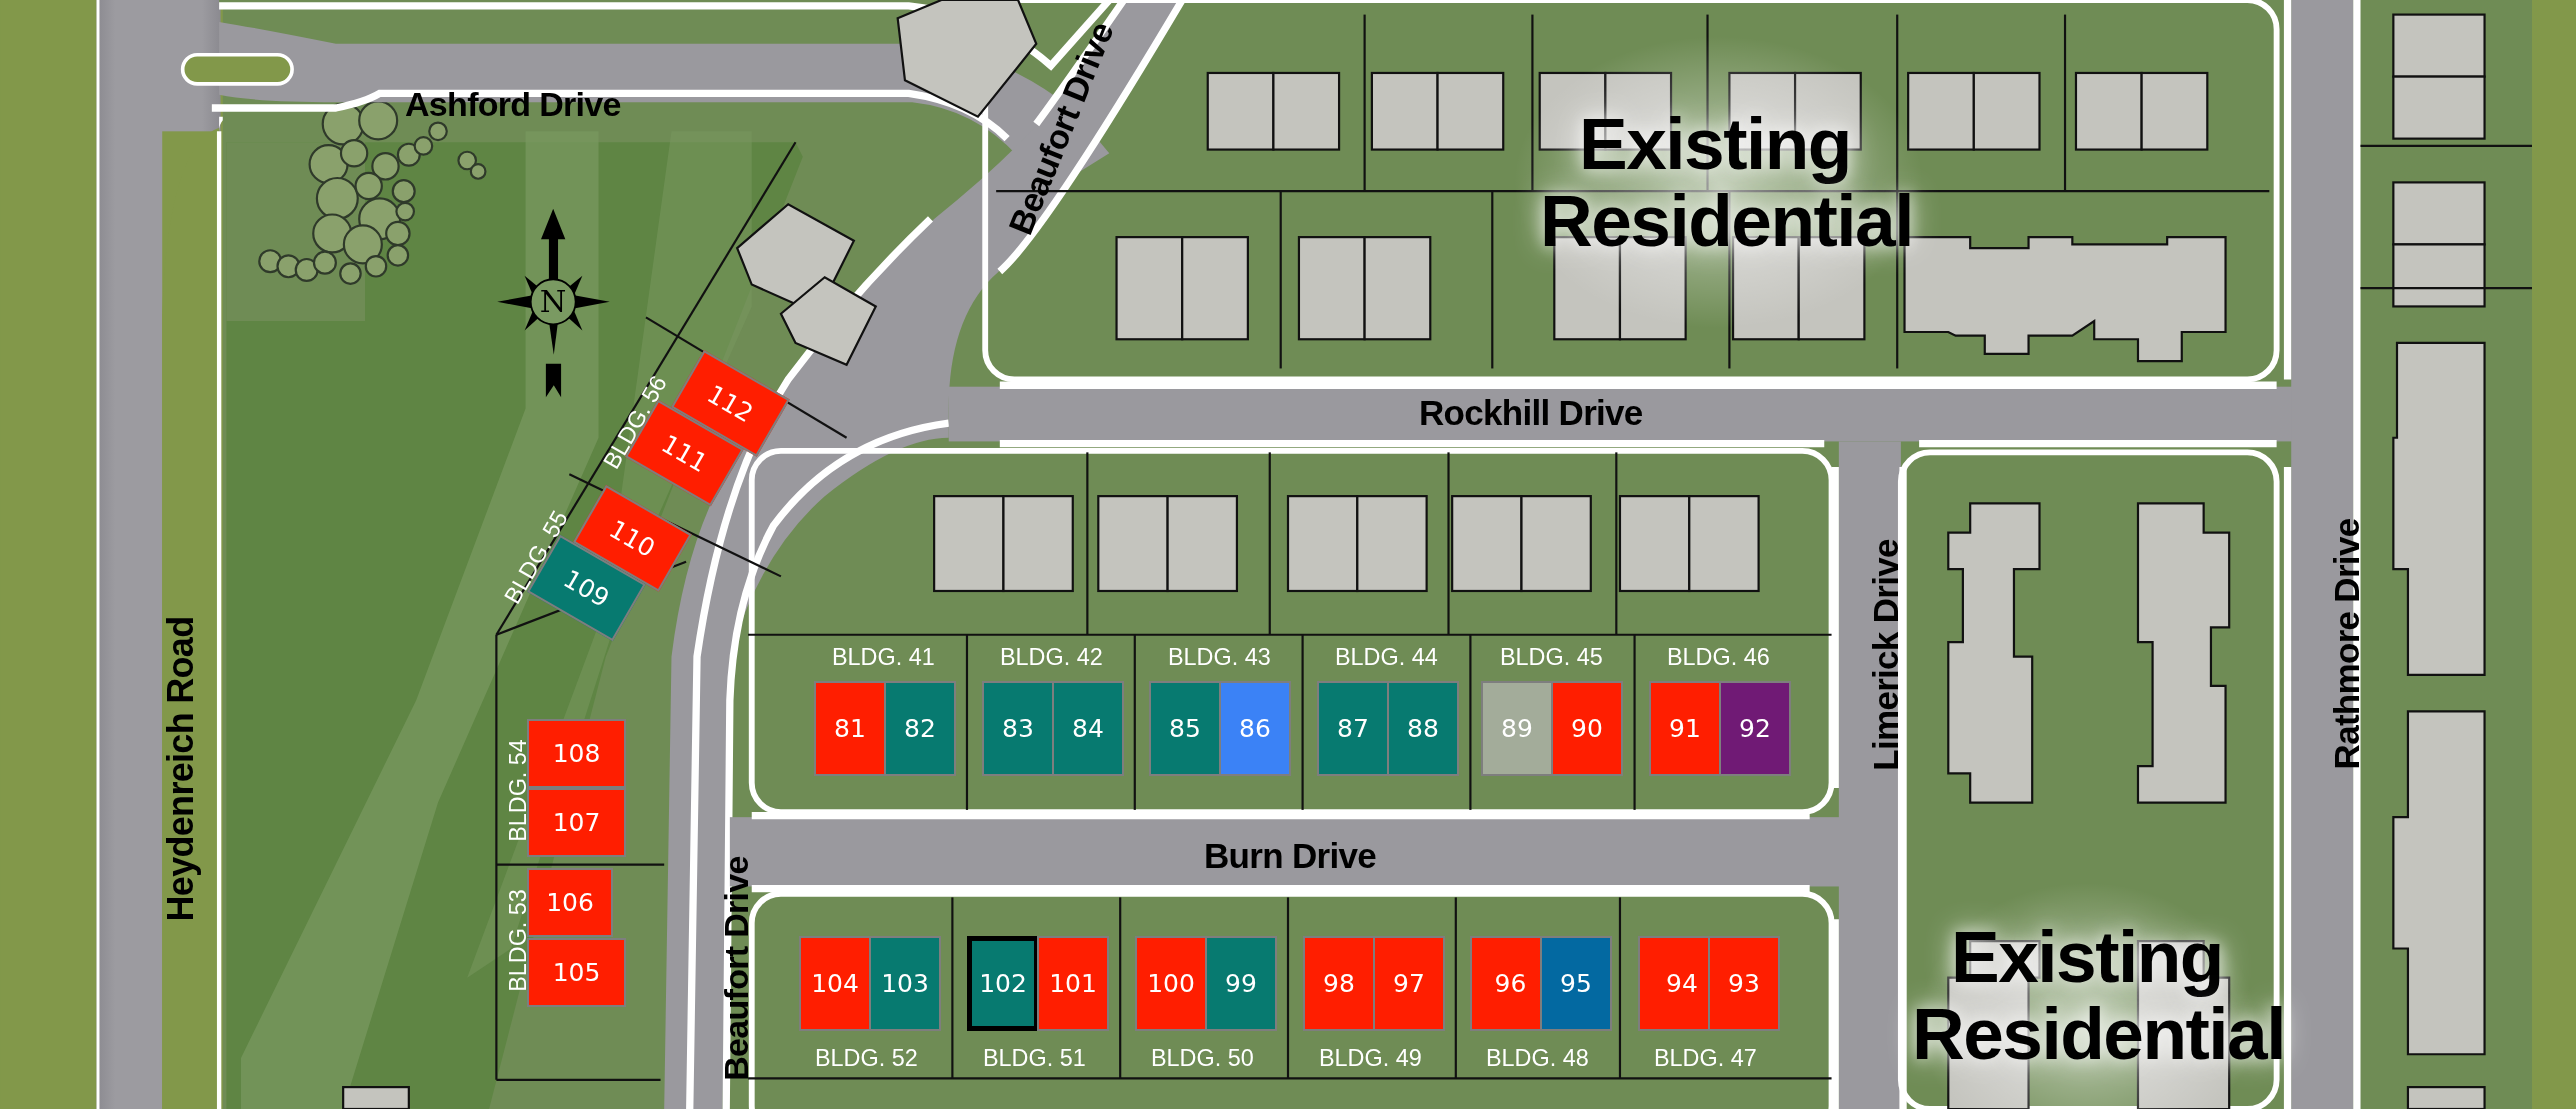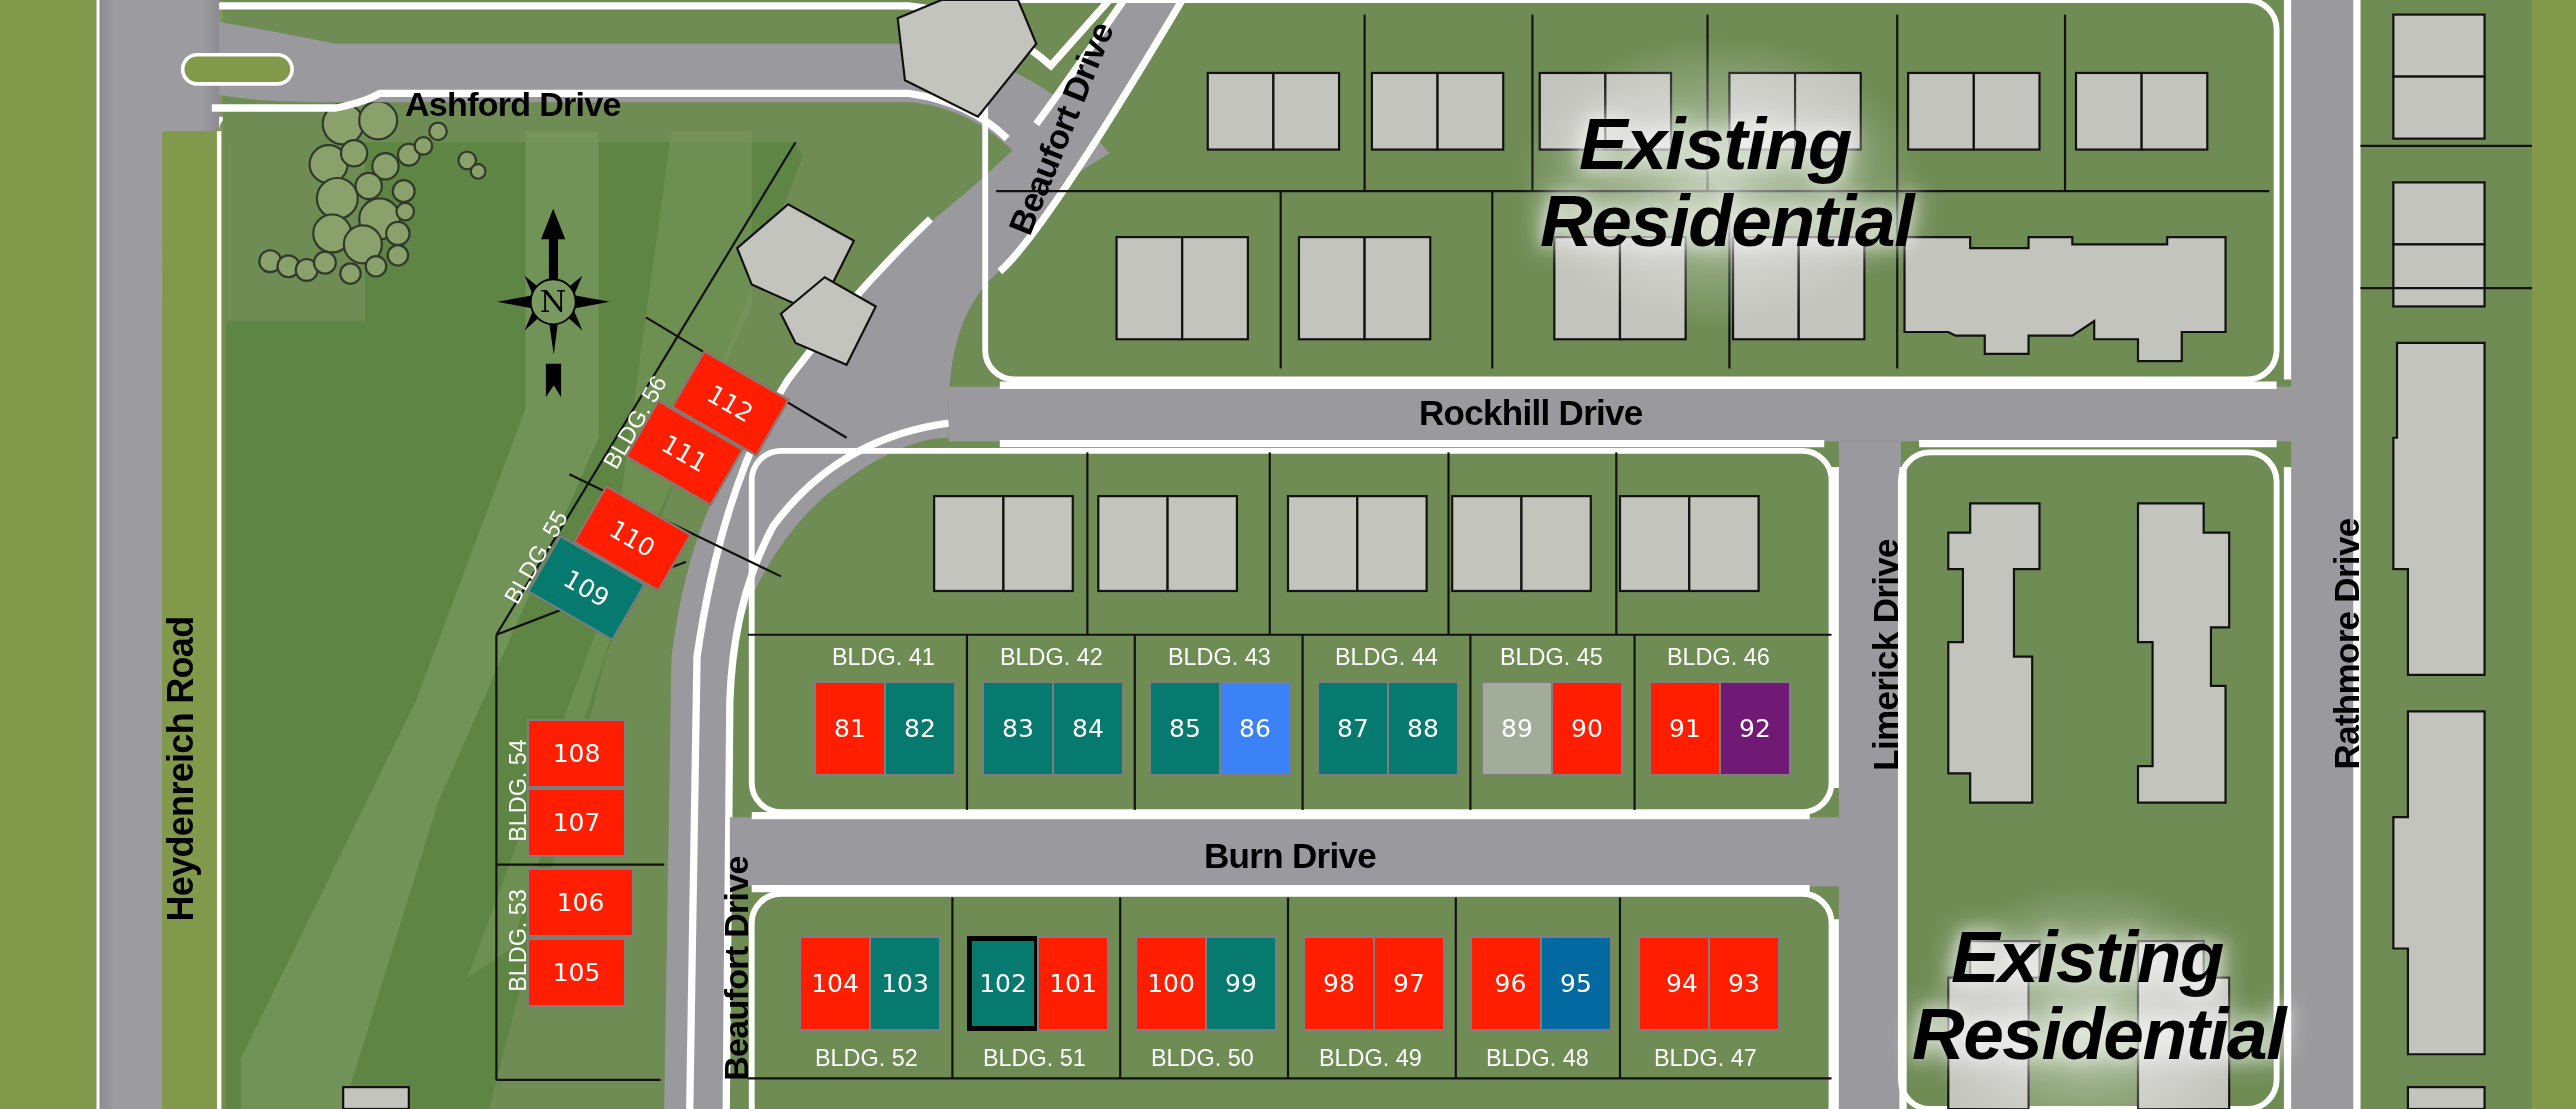--- a/index.html
+++ b/index.html
@@ -1,20 +1,20 @@
 <!DOCTYPE html>
 <html style="font-size:11.7px"><head>
 <meta charset="utf-8">
 <style>
   html,body{margin:0;padding:0;}
   body{width:2576px;height:1109px;overflow:hidden;background:#82984a;font-family:"Liberation Sans",sans-serif;}
   #map{position:relative;width:2576px;height:1109px;overflow:hidden;}
   svg.base{position:absolute;left:0;top:0;}
   .road-label{position:absolute;font-family:"Liberation Sans",sans-serif;font-weight:bold;color:#000;white-space:nowrap;transform-origin:center center;letter-spacing:-0.7px;}
-  .zone-label{position:absolute;font-family:"Liberation Sans",sans-serif;font-weight:bold;color:#000;text-align:center;line-height:1.05;letter-spacing:-1.5px;text-shadow:0 0 29px rgba(255,255,255,0.85),0 0 14.6px rgba(255,255,255,0.6);font-style:italic;}
+  .zone-label{position:absolute;font-family:"Liberation Sans",sans-serif;font-weight:bold;color:#000;text-align:center;line-height:1.05;letter-spacing:-1.5px;text-shadow:0 0 29px rgba(255,255,255,0.85),0 0 14.6px rgba(255,255,255,0.6);}
   .bldg-label{position:absolute;color:#fff;font-family:"Liberation Sans",sans-serif;font-size:23.4px;white-space:nowrap;transform-origin:center center;}
   .unit{position:absolute;box-sizing:border-box;border:2.9px solid #7e7e7e;display:flex;align-items:center;justify-content:center;color:#fff;font-family:"DejaVu Sans",sans-serif;font-size:25px;cursor:pointer;}
   .unit.selected{border:5.1px solid #000;}
   .unit-group{position:absolute;transform-origin:0 0;}
   .compass{position:absolute;}
 </style>
 </head>
 <body>
 
 <div id="map">
@@ -347,21 +347,21 @@
     </div>
 
   <div id="row-west">
       <div class="unit" style="left:527px;top:719px;width:99px;height:69px;background:#ff1e00;">
         <span>108</span>
       </div>
       <div class="unit" style="left:527px;top:788px;width:99px;height:69px;background:#ff1e00;">
         <span>107</span>
       </div>
       <div class="bldg-label" style="left:467px;top:777px;transform:rotate(-90deg);">BLDG. 54</div>
-      <div class="unit" style="left:527px;top:868px;width:107px;height:69px;background:#ff1e00;">
+      <div class="unit" style="left:527px;top:868px;width:86px;height:69px;background:#ff1e00;">
         <span>106</span>
       </div>
       <div class="unit" style="left:527px;top:938px;width:99px;height:69px;background:#ff1e00;">
         <span>105</span>
       </div>
       <div class="bldg-label" style="left:467px;top:927px;transform:rotate(-90deg);">BLDG. 53</div>
       <div class="unit-group" style="left:704px;top:350px;transform:rotate(30deg);">
         <div class="unit" style="left:0;top:0;width:99px;height:66px;background:#ff1e00;">
           <span>112</span>
         </div>

